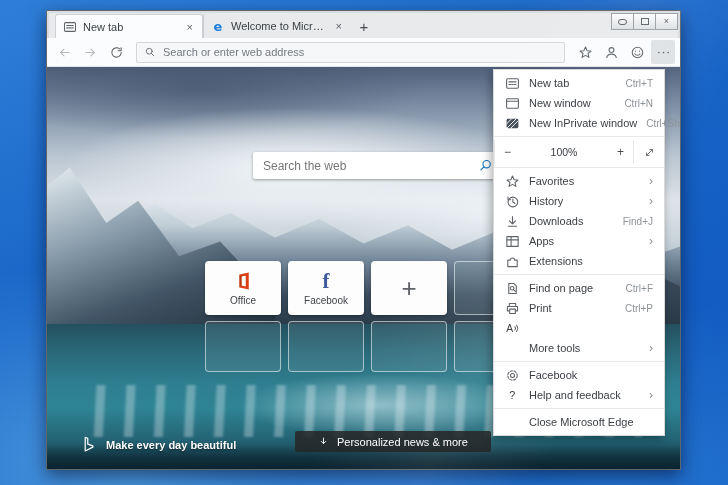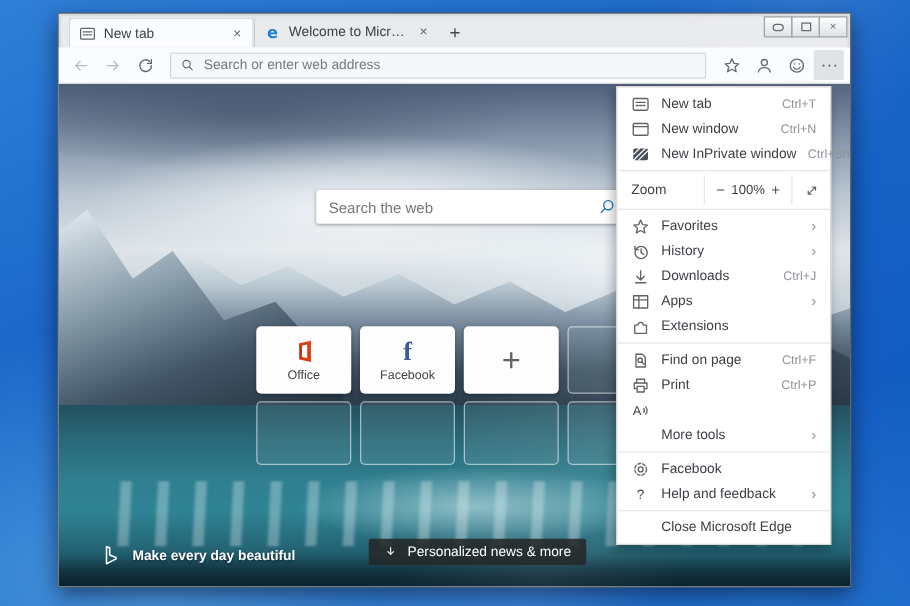--- a/index.html
+++ b/index.html
@@ -79,21 +79,21 @@
     align-items:center;justify-content:center;gap:3px;}
   .tile.ghost{border:1px solid rgba(255,255,255,.55);background:rgba(150,180,190,.15);}
   .tile-label{font-size:10px;color:#3f4348;}
   .tile-logo{width:22px;height:22px;display:flex;align-items:center;justify-content:center;}
   .fb-f{font-weight:bold;font-size:21px;color:#3b5998;line-height:1;font-family:"Liberation Serif",serif;}
   .plus-glyph{font-size:26px;color:#5f6368;font-weight:300;line-height:1;}
   .footer-left{position:absolute;left:34px;top:369px;display:flex;align-items:center;gap:10px;z-index:2;
     color:#fff;font-size:11px;font-weight:bold;text-shadow:0 1px 2px rgba(0,0,0,.55);}
   .bing-b{width:15px;height:17px;}
   .news-btn{position:absolute;left:248px;top:364px;height:21px;background:rgba(38,38,38,.85);color:#fff;
-    border-radius:2px;display:flex;align-items:center;gap:8px;padding:0 12px;font-size:11px;z-index:2;}
+    border-radius:2px;display:flex;align-items:center;gap:8px;padding:0 23px;font-size:11px;z-index:2;}
   .news-btn svg{width:11px;height:11px;stroke:#fff;fill:none;stroke-width:1.3;stroke-linecap:round;stroke-linejoin:round;}
   
   .menu{position:absolute;left:446px;top:2px;width:172px;background:#fff;z-index:5;
     border:1px solid #d9d9d9;box-shadow:-2px 3px 9px rgba(0,0,0,.32);padding:3px 0;
     font-size:11px;color:#3b3f44;box-sizing:border-box;}
   .mi{height:20px;display:flex;align-items:center;gap:9px;padding:0 11px;}
   .mi-icon{width:15px;height:15px;flex:none;}
   .mi-icon.empty{visibility:hidden;}
   .mi-label{flex:1;white-space:nowrap;}
   .mi-shortcut{color:#8d9298;font-size:10px;}
@@ -310,21 +310,20 @@
               <svg class="ic" viewBox="0 0 16 16">
                 <rect x="1.7" y="3" width="12.6" height="10" rx="1.5" fill="#47505b" stroke="none"></rect>
                 <path d="M2.6 12.4 12 3M6.2 12.9 14 5.1M2 8 7 3" stroke="#fff" stroke-width="1"></path>
               </svg>
             </span>
             <span class="mi-label">New InPrivate window</span>
             <span class="mi-shortcut">Ctrl+Shift+N</span>
           </div>
           <div class="menu-sep"></div>
           <div class="zoom-row">
-            <div class="zoom-label">Zoom</div>
             <div class="zoom-mid">
               <span class="zoom-btn">−</span>
               <span class="zoom-val">100%</span>
               <span class="zoom-btn">+</span>
             </div>
             <div class="zoom-fs">
               <span>
                 <svg class="ic" viewBox="0 0 16 16">
                   <path d="M4.6 11.4l6.8-6.8M4.4 8.5v3.1h3.1M11.6 7.5V4.4H8.5"></path>
                 </svg>
@@ -351,21 +350,21 @@
             <span class="mi-label">History</span>
             <span class="mi-chevron">›</span>
           </div>
           <div class="mi">
             <span class="mi-icon">
               <svg class="ic" viewBox="0 0 16 16">
                 <path d="M8 2.8v7.4M4.8 7.4 8 10.6l3.2-3.2M3.6 13h8.8"></path>
               </svg>
             </span>
             <span class="mi-label">Downloads</span>
-            <span class="mi-shortcut">Ctrl+J</span>
+            <span class="mi-shortcut">Find+J</span>
           </div>
           <div class="mi">
             <span class="mi-icon">
               <svg class="ic" viewBox="0 0 16 16">
                 <rect x="2" y="2.8" width="12" height="10.4"></rect>
                 <path d="M2 6.3h12M6.5 2.8v10.4"></path>
               </svg>
             </span>
             <span class="mi-label">Apps</span>
             <span class="mi-chevron">›</span>

